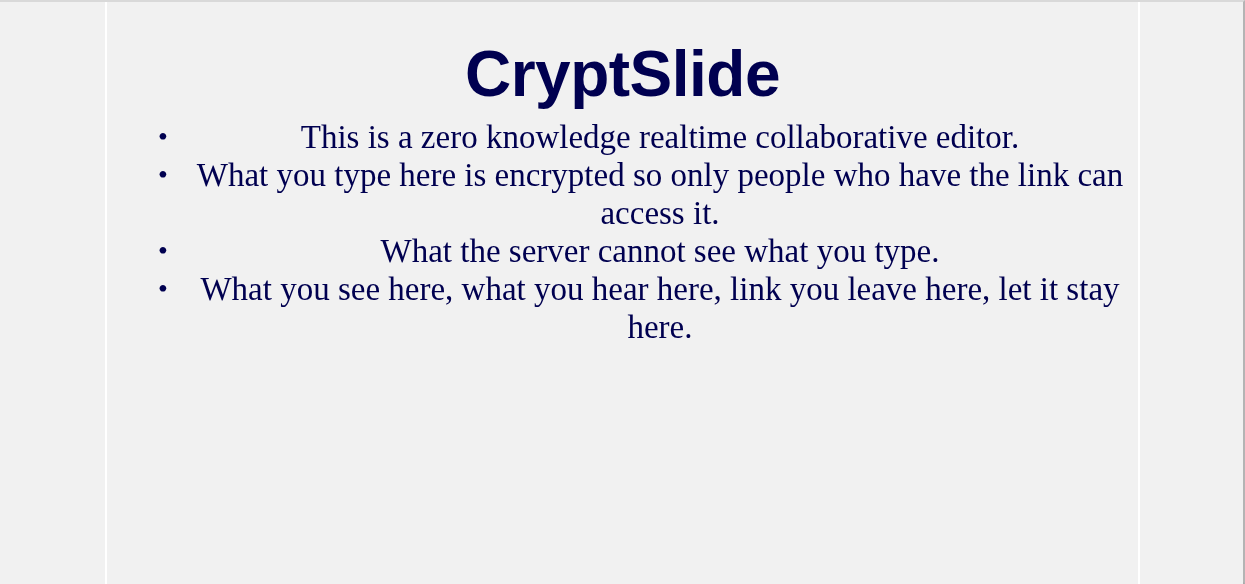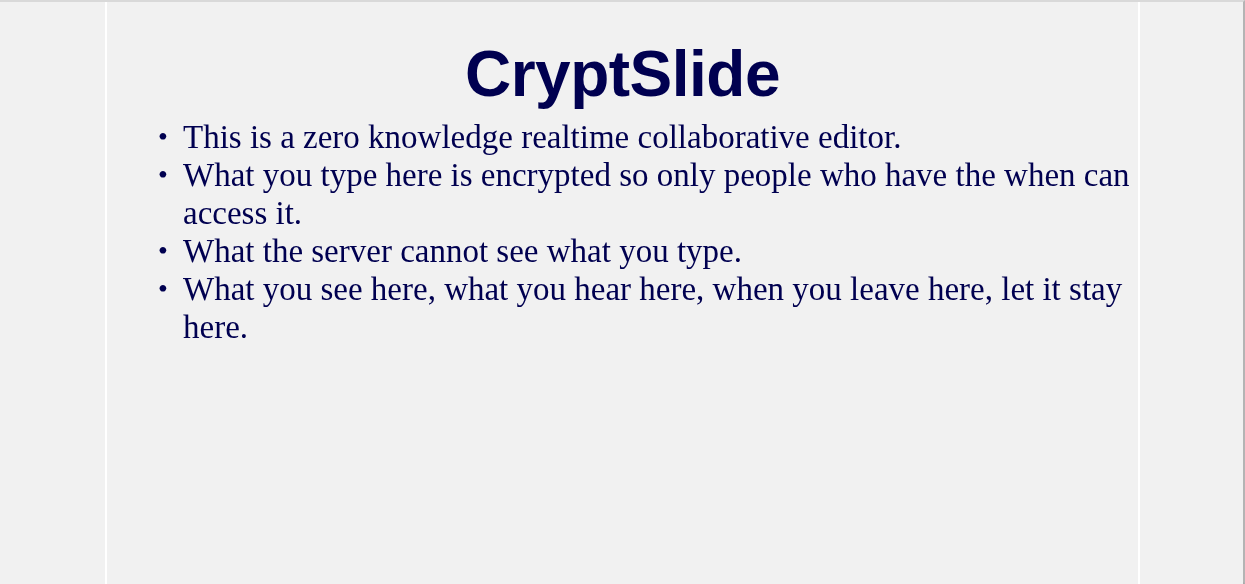--- a/index.html
+++ b/index.html
@@ -103,20 +103,21 @@
     width: 14px;
     height: 38px;
     line-height: 38px;
     font-size: 28px;
     color: #000050;
     text-align: center;
   }
 
   .bullet-text {
     display: block;
+    text-align: center;
   }
 </style>
 </head>
 <body>
 
 <div id="viewport">
 
   <div class="gutter" id="gutter-left"></div>
   <div class="gutter" id="gutter-right"></div>
 
@@ -127,31 +128,31 @@
 
       <ul id="bullet-list">
 
         <li class="bullet-item">
           <span class="bullet-marker">•</span>
           <span class="bullet-text">This is a zero knowledge realtime collaborative editor.</span>
         </li>
 
         <li class="bullet-item">
           <span class="bullet-marker">•</span>
-          <span class="bullet-text">What you type here is encrypted so only people who have the when can access it.</span>
+          <span class="bullet-text">What you type here is encrypted so only people who have the link can access it.</span>
         </li>
 
         <li class="bullet-item">
           <span class="bullet-marker">•</span>
           <span class="bullet-text">What the server cannot see what you type.</span>
         </li>
 
         <li class="bullet-item">
           <span class="bullet-marker">•</span>
-          <span class="bullet-text">What you see here, what you hear here, when you leave here, let it stay here.</span>
+          <span class="bullet-text">What you see here, what you hear here, link you leave here, let it stay here.</span>
         </li>
 
       </ul>
 
     </div>
   </div>
 
 </div>
 
 </body></html>

